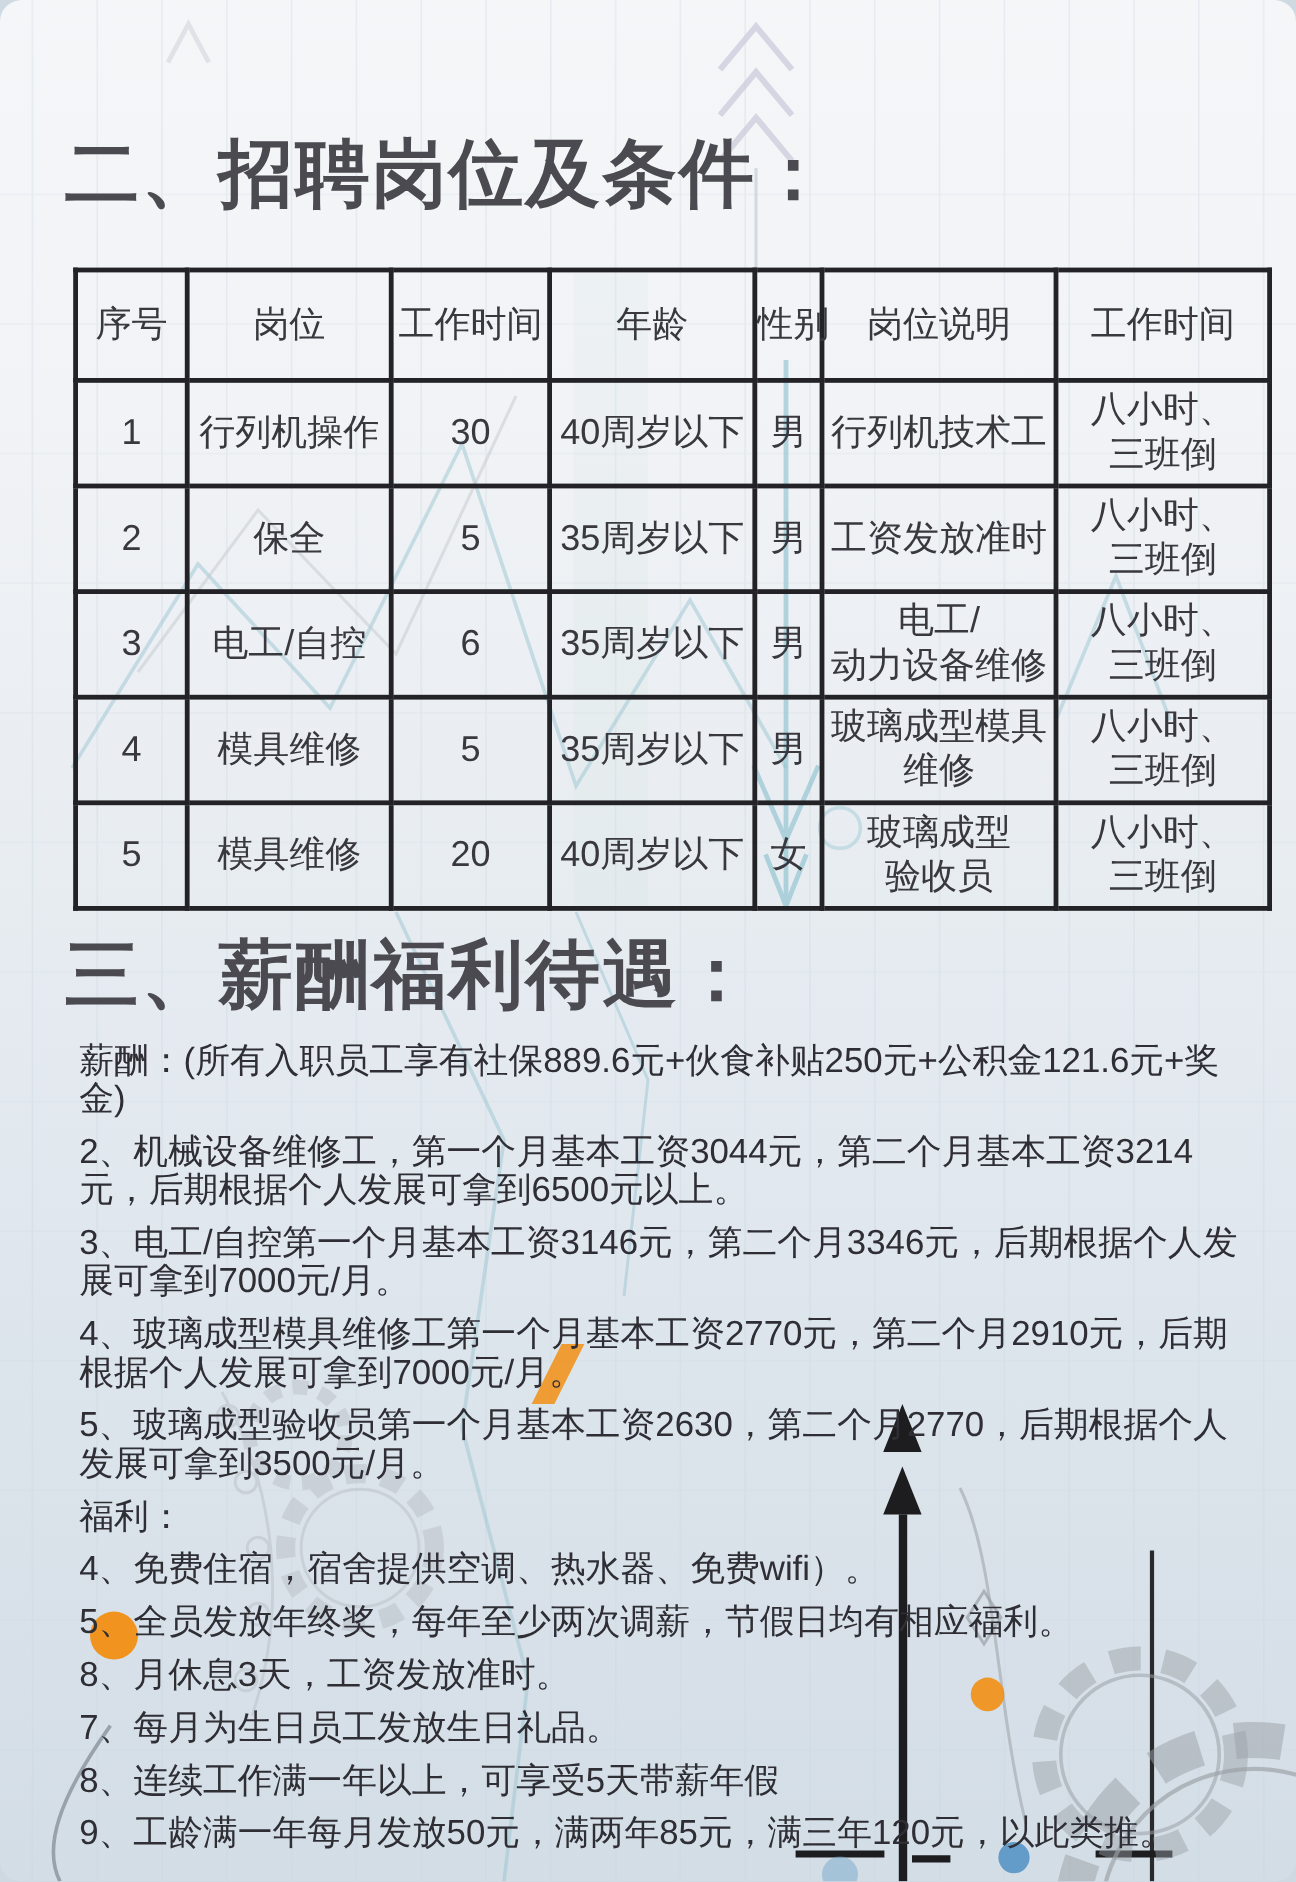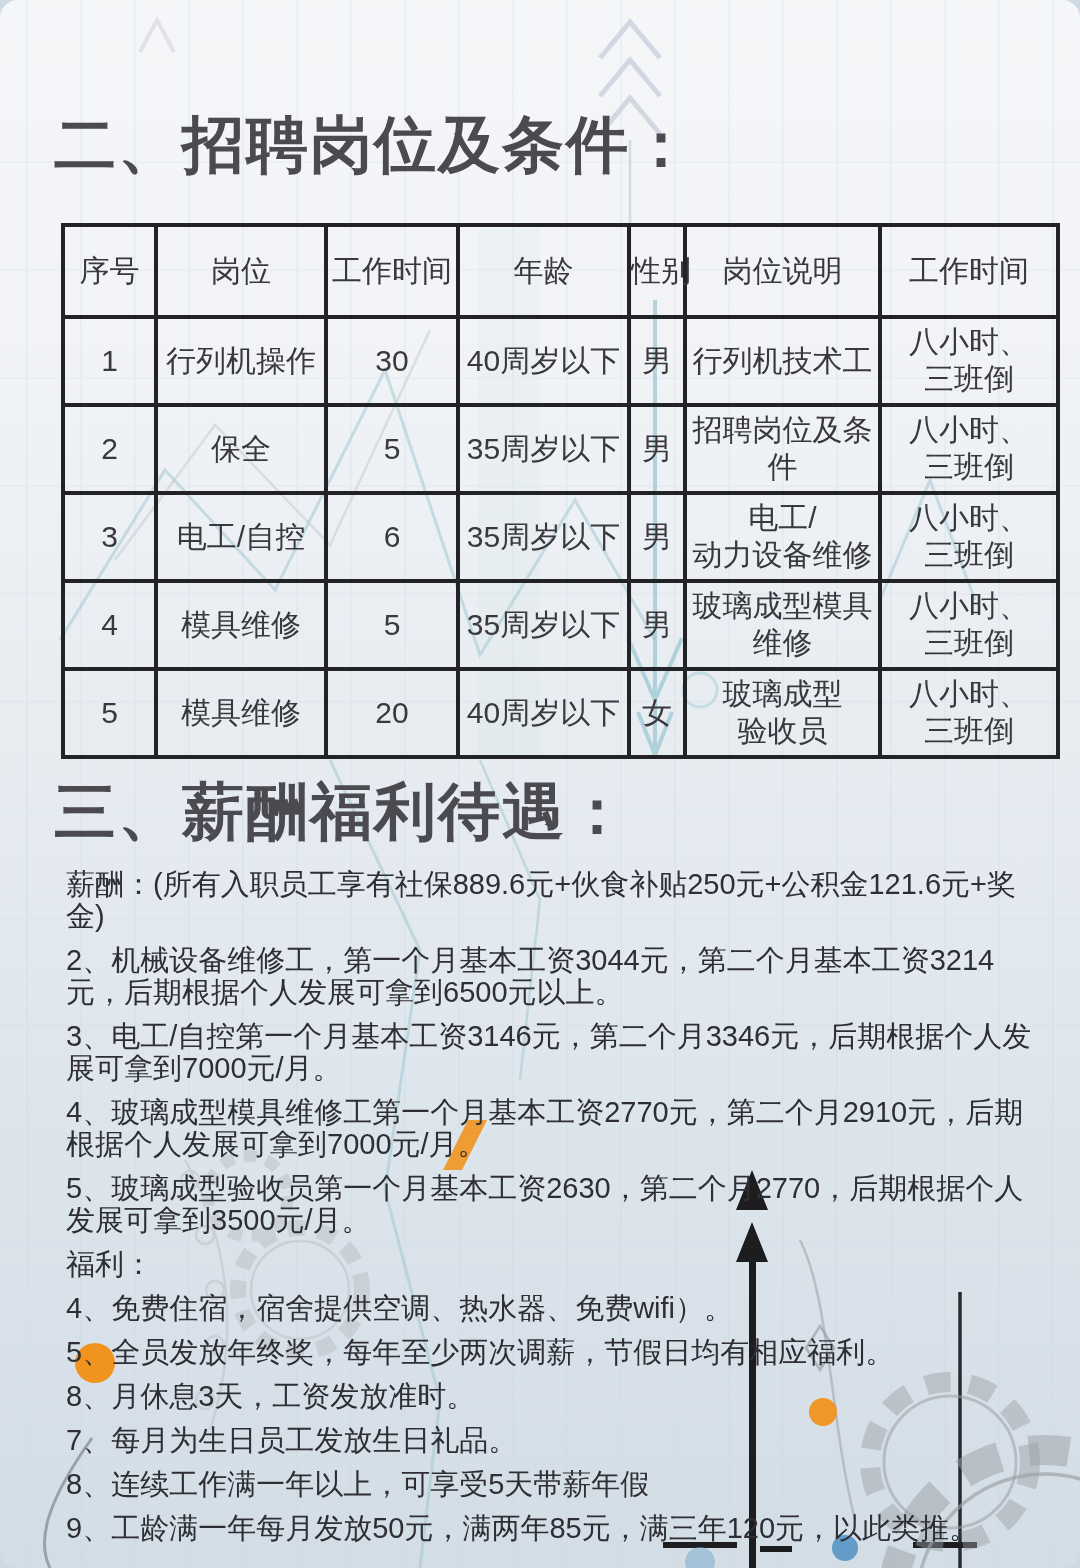--- a/index.html
+++ b/index.html
@@ -148,21 +148,21 @@
         <td>行列机技术工</td>
         <td>八小时、
 三班倒</td>
       </tr>
       <tr style="height:88px">
         <td>2</td>
         <td>保全</td>
         <td>5</td>
         <td>35周岁以下</td>
         <td class="gender">男</td>
-        <td>招聘岗位及条件</td>
+        <td>工资发放准时</td>
         <td>八小时、
 三班倒</td>
       </tr>
       <tr style="height:88px">
         <td>3</td>
         <td>电工/自控</td>
         <td>6</td>
         <td>35周岁以下</td>
         <td class="gender">男</td>
         <td>电工/

